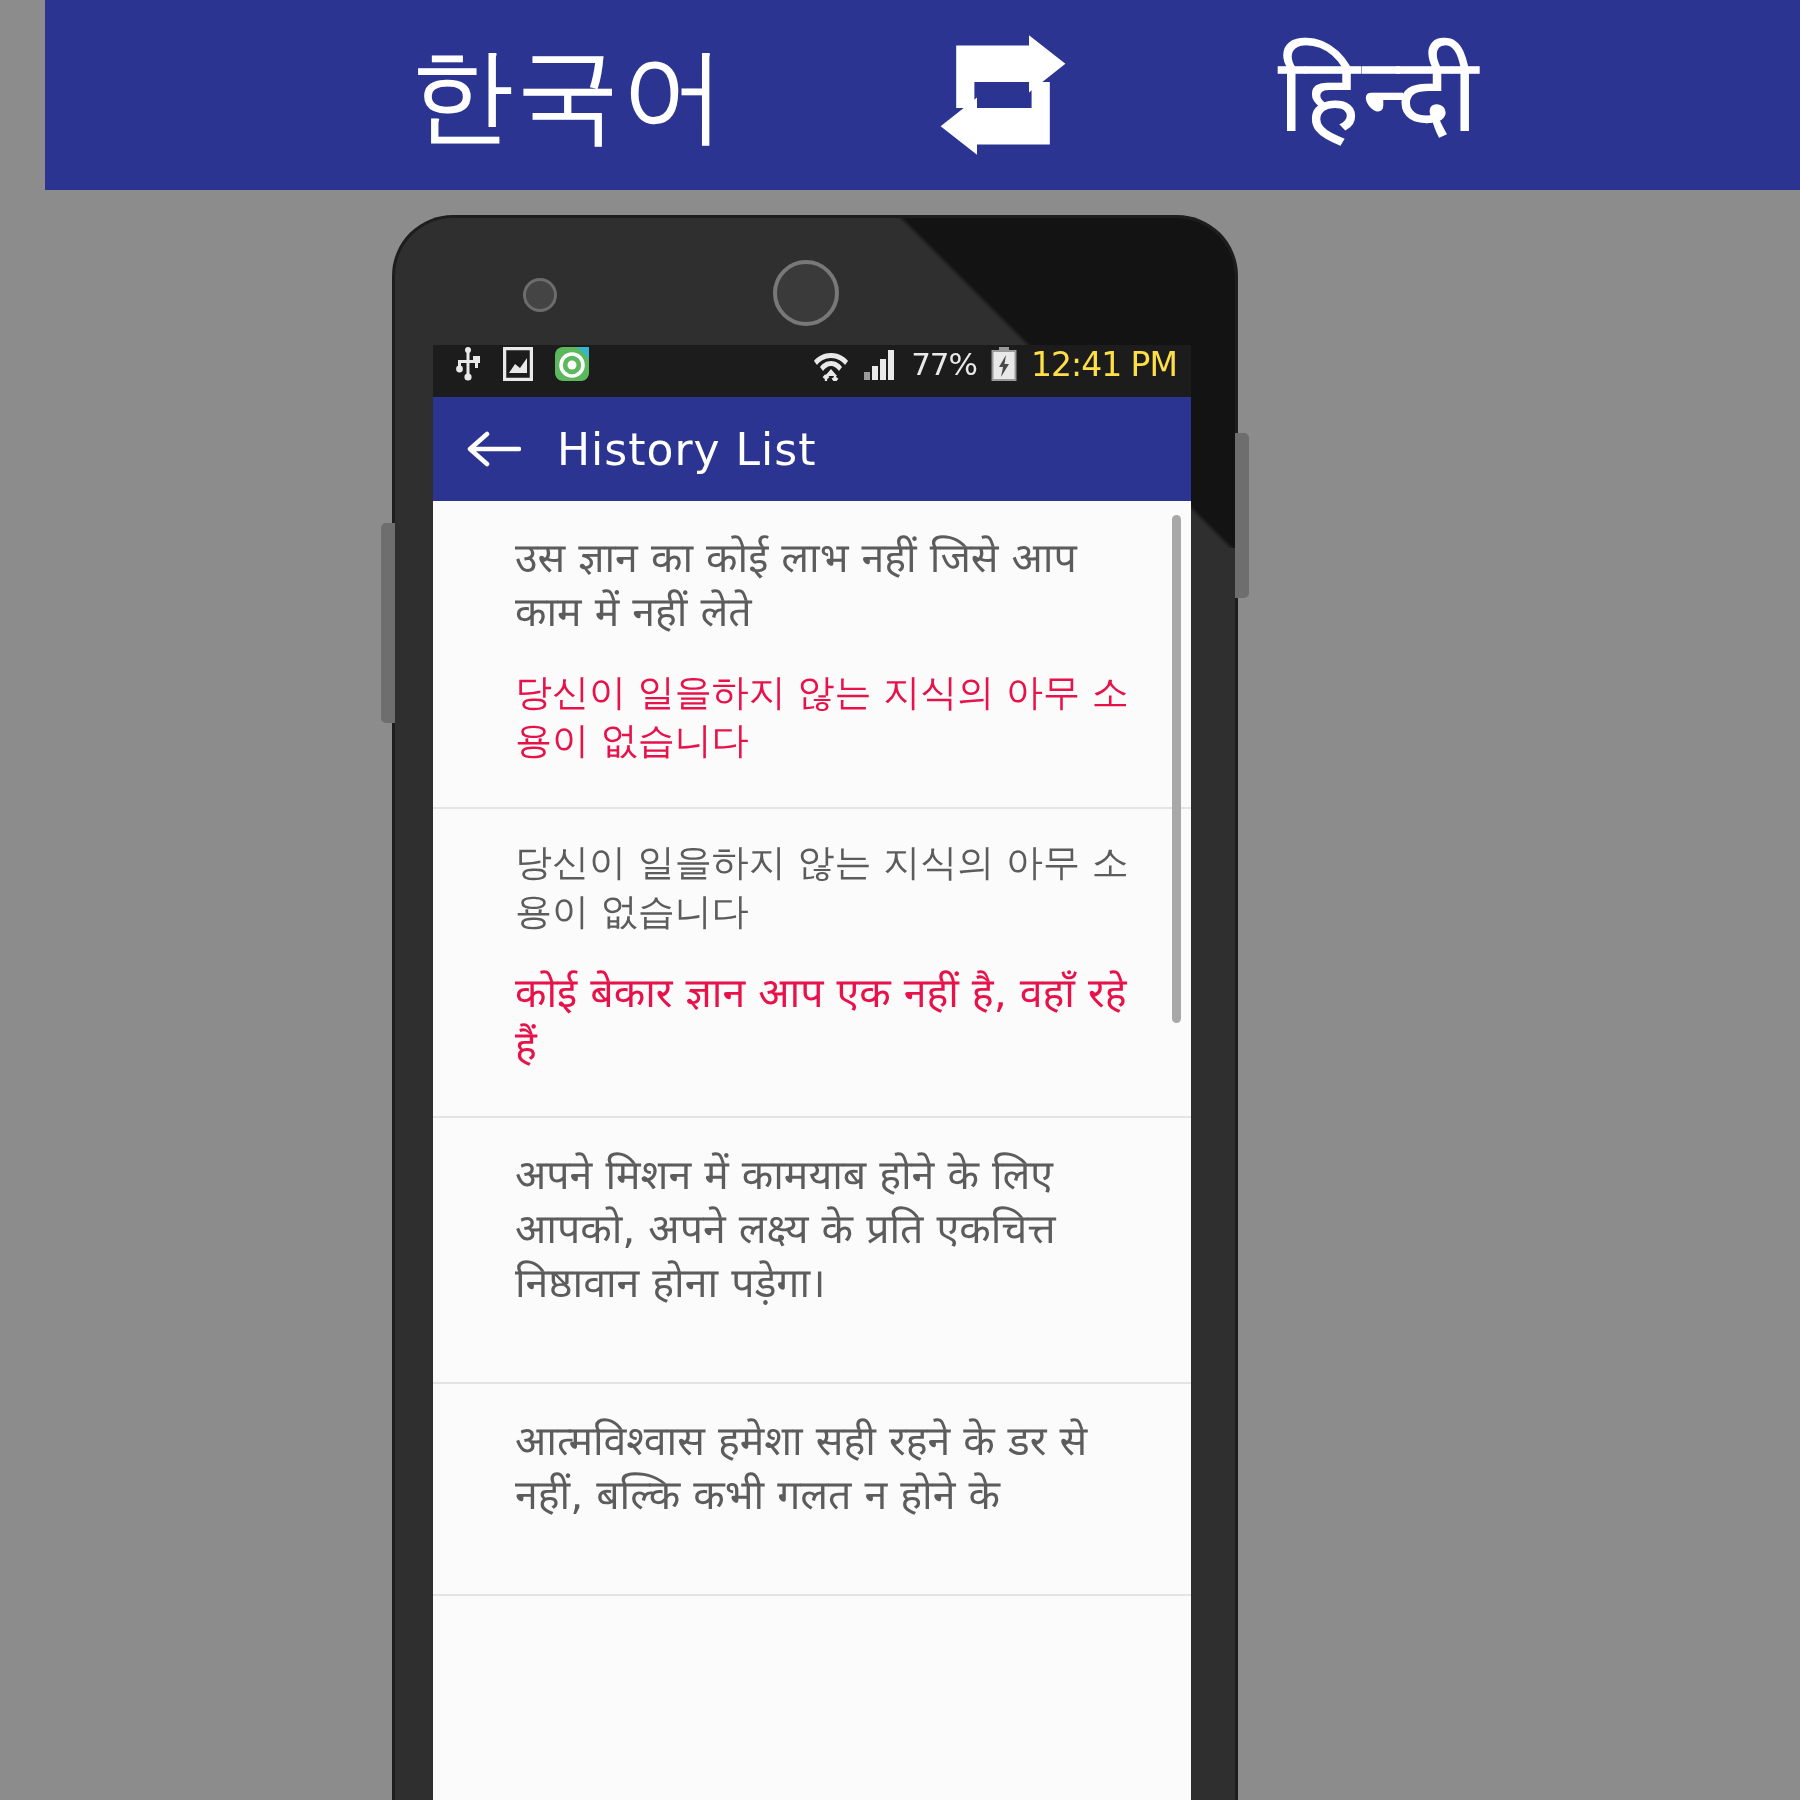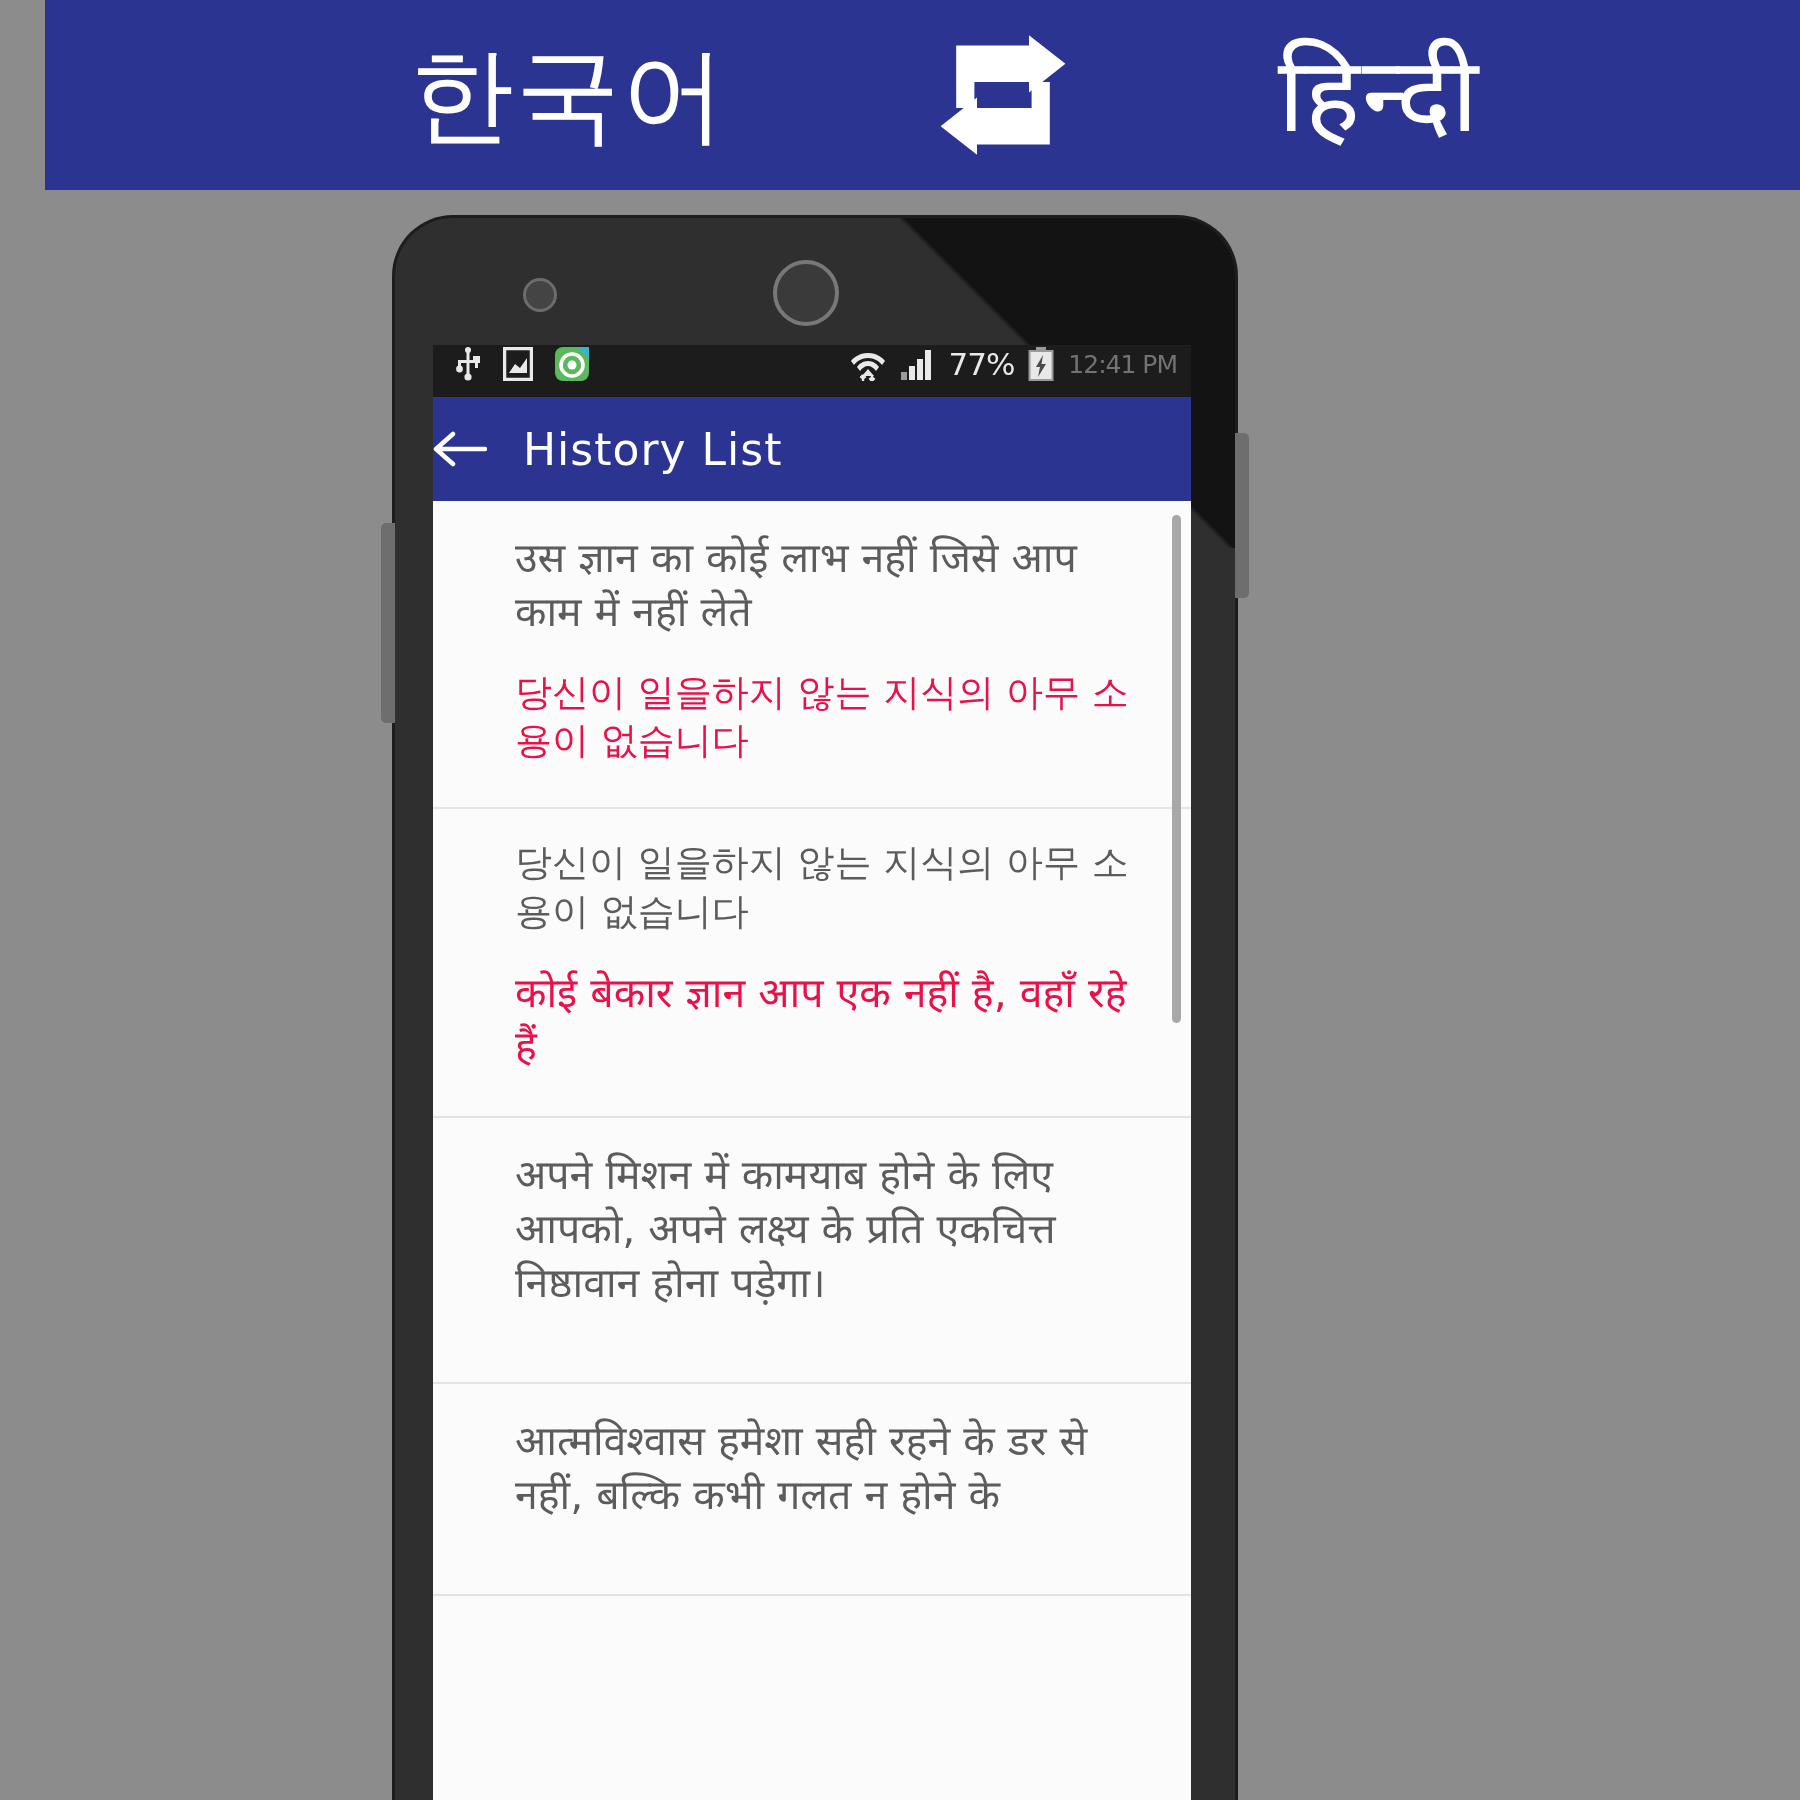--- a/index.html
+++ b/index.html
@@ -82,28 +82,28 @@
     box-sizing:border-box;
   }
   #status-left{display:flex;align-items:center;gap:22px;}
   #status-right{margin-left:auto;display:flex;align-items:center;gap:14px;}
   .sb-icon{display:block;}
   #battery-pct{
     color:#e9e9e9;font-size:31px;font-family:"DejaVu Sans", sans-serif;
     letter-spacing:-1px;
   }
   #clock{
-    color:#737373;font-size:25px;font-family:"DejaVu Sans", sans-serif;
+    color:#fde047;font-size:33px;font-family:"DejaVu Sans", sans-serif;
     letter-spacing:-1px;white-space:nowrap;
   }
 
   
   #action-bar{
     height:104px;background:#2b3490;
-    display:flex;align-items:center;box-sizing:border-box;
+    display:flex;align-items:center;padding-left:34px;box-sizing:border-box;
   }
   #back-arrow{width:54px;height:40px;display:block;flex:0 0 auto;}
   #app-title{
     color:#ffffff;font-size:44px;margin-left:36px;
     font-family:"DejaVu Sans", sans-serif;
     letter-spacing:1px;white-space:nowrap;
   }
 
   
   #history-list{

